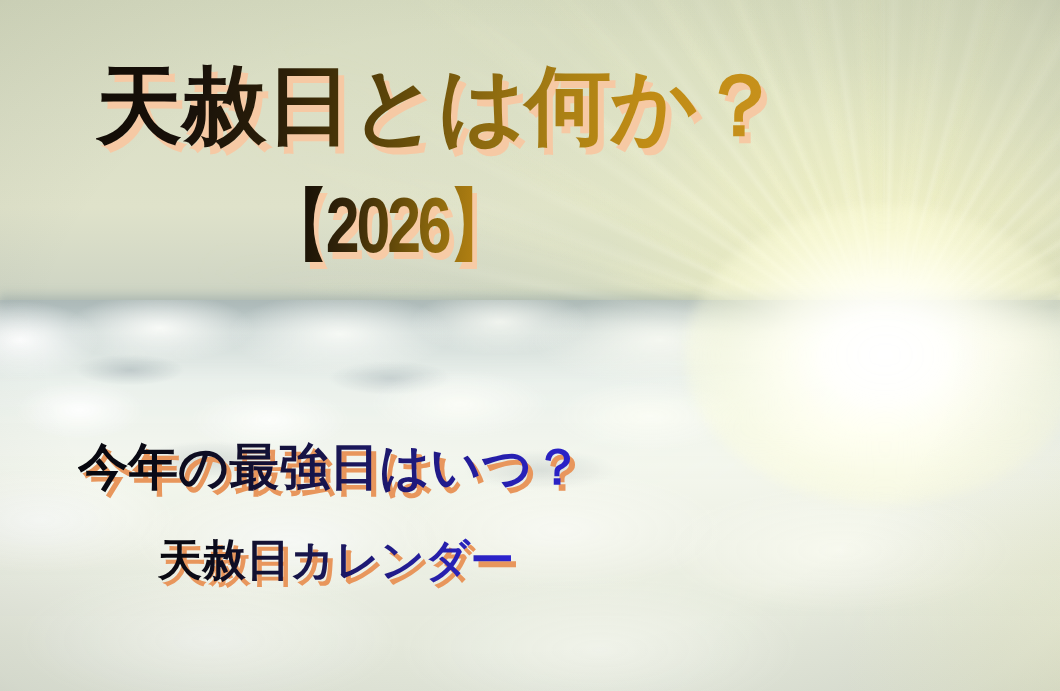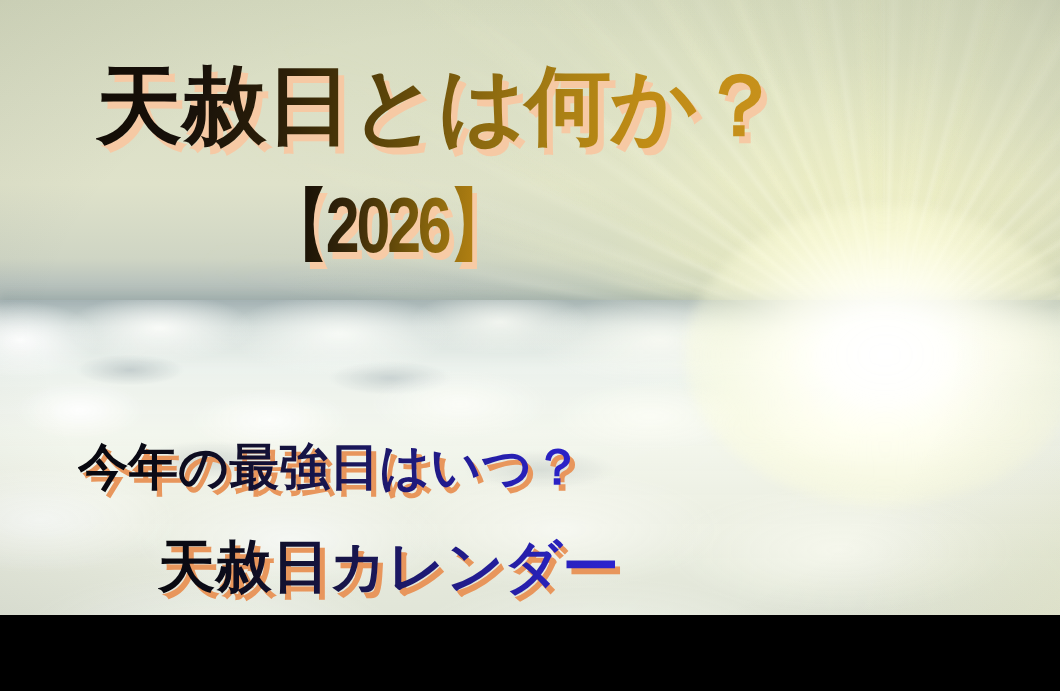--- a/index.html
+++ b/index.html
@@ -7,21 +7,21 @@
     padding: 0;
     background: #000;
   }
   body {
     font-family: "Liberation Sans", "DejaVu Sans", sans-serif;
   }
 
   #banner {
     position: relative;
     width: 1060px;
-    height: 615px;
+    height: 691px;
     overflow: hidden;
     background: #d9ddc6;
   }
 
   
 
   .bg-layer {
     position: absolute;
     inset: 0;
     pointer-events: none;
@@ -290,21 +290,21 @@
       #191654 52%,
       #201a85 70%,
       #2720b4 86%,
       #2b22cf 100%);
   }
 
   
   #calendar-line {
     left: 158px;
     top: 538px;
-    font-size: 57px;
+    font-size: 44px;
     letter-spacing: 0px;
   }
   #calendar-line .shadow-copy {
     color: #e8965c;
     transform: translate(5px, 6px);
     filter: blur(0.5px);
   }
   #calendar-line .fill-copy {
     background-image: linear-gradient(96deg,
       #08080e 0%,

